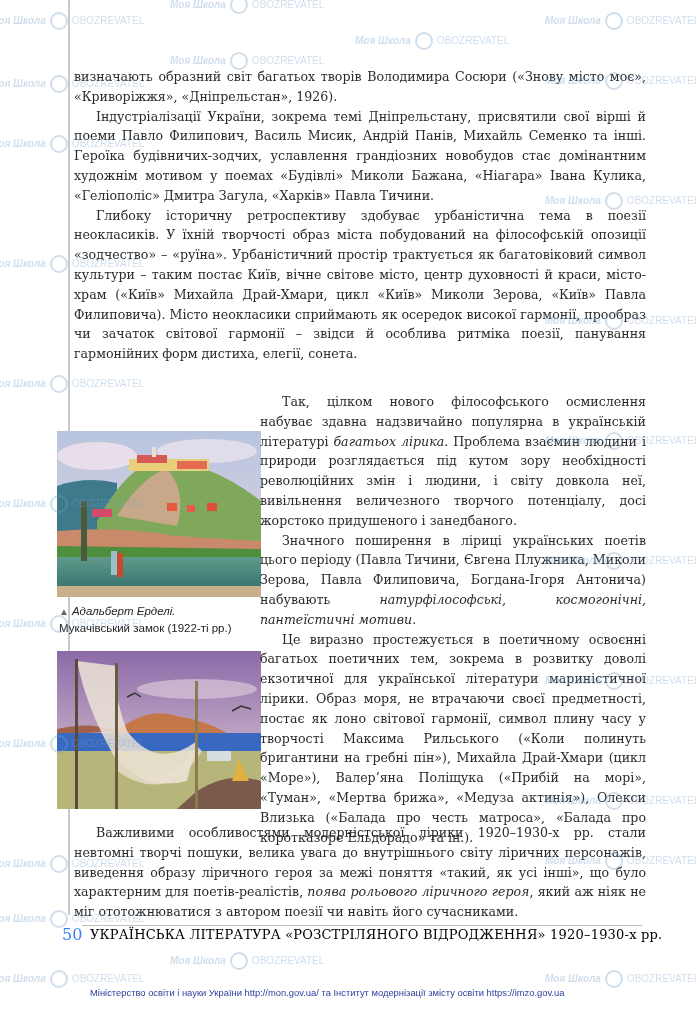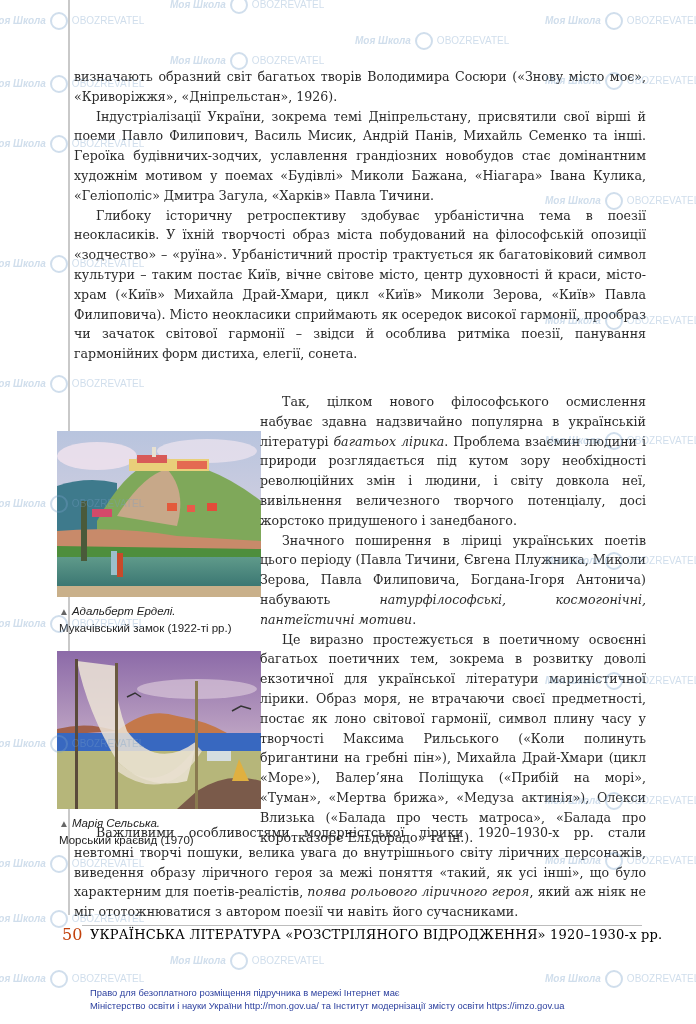--- a/index.html
+++ b/index.html
@@ -44,21 +44,21 @@
   .caption {
     font-family: "Liberation Sans", sans-serif; font-size: 11.5px; line-height: 16px;
     color: #222; margin-top: 6px; padding-left: 2px;
   }
   .caption .tri { color: #666; font-size: 10px; margin-right: 3px; }
   .caption .author { font-style: italic; }
   .footer-rule {
     position: absolute; left: 82px; top: 925px; width: 560px; height: 1px; background: #bdbdbd;
   }
   .page-num {
-    position: absolute; left: 62px; top: 925px; font-size: 16px; color: #c2410c;
+    position: absolute; left: 62px; top: 925px; font-size: 16px; color: #3b82f6;
   }
   .running-head {
     position: absolute; left: 90px; top: 927px; font-size: 13px; color: #000000;
     letter-spacing: 0.2px;
   }
   .license {
     position: absolute; left: 90px; top: 986px;
     font-family: "Liberation Sans", sans-serif; font-size: 9.4px; line-height: 13px; color: #2b3f9e;
   }
 </style>
@@ -136,42 +136,37 @@
       <path d="M175 130 L182 108 L192 130Z" fill="#e0b040"></path>
       <path d="M20 10 Q30 60 60 110 Q90 140 130 130 L140 90 Q100 120 70 80 Q55 40 60 15Z" fill="#ece4d6" opacity="0.85"></path>
       <path d="M60 110 Q100 150 140 95 L145 100 Q110 155 60 120Z" fill="#e8e0d0" opacity="0.8"></path>
       <rect x="18" y="8" width="3" height="150" fill="#5a4a3a"></rect>
       <rect x="58" y="12" width="3" height="146" fill="#6a5a40"></rect>
       <rect x="138" y="30" width="3" height="128" fill="#8a7a50"></rect>
       <path d="M70 46 L78 42 L84 46" stroke="#333" fill="none" stroke-width="1.5"></path>
       <path d="M175 60 L184 55 L194 58" stroke="#333" fill="none" stroke-width="1.5"></path>
     </svg>
   </div>
-  <div class="caption">
-    <span class="tri">▲</span><span class="author">Марія Сельська.</span><br>
-    <span>Морський краєвид (1970)</span>
-  </div>
 </div>
 
 <div class="col-text" style="top:392px;">
   <p><span>Так, цілком нового філософського осмислення набуває здавна надзвичайно популярна в українській літературі </span><em>багатьох лірика</em><span>. Проблема взаємин людини і природи розглядається під кутом зору необхідності революційних змін і людини, і світу довкола неї, вивільнення величезного творчого потенціалу, досі жорстоко придушеного і занедбаного.</span></p>
   <p><span>Значного поширення в ліриці українських поетів цього періоду (Павла Тичини, Євгена Плужника, Миколи Зерова, Павла Филиповича, Богдана-Ігоря Антонича) набувають </span><em>натурфілософські, космогонічні, пантеїстичні мотиви</em><span>.</span></p>
   <p>Це виразно простежується в поетичному освоєнні багатьох поетичних тем, зокрема в розвитку доволі екзотичної для української літератури мариністичної лірики. Образ моря, не втрачаючи своєї предметності, постає як лоно світової гармонії, символ плину часу у творчості Максима Рильського («Коли полинуть бригантини на гребні пін»), Михайла Драй-Хмари (цикл «Море»), Валер’яна Поліщука («Прибій на морі», «Туман», «Мертва брижа», «Медуза актинія»), Олекси Влизька («Балада про честь матроса», «Балада про коротказоре Ельдорадо» та ін.).</p>
 </div>
 
 <div class="body-text" style="top:823px;">
   <p><span>Важливими особливостями модерністської лірики 1920–1930-х рр. стали невтомні творчі пошуки, велика увага до внутрішнього світу ліричних персонажів, виведення образу ліричного героя за межі поняття «такий, як усі інші», що було характерним для поетів-реалістів, </span><em>поява рольового ліричного героя</em><span>, який аж ніяк не міг ототожнюватися з автором поезії чи навіть його сучасниками.</span></p>
 </div>
 
 <div class="footer-rule"></div>
 <div class="page-num">50</div>
 <div class="running-head">УКРАЇНСЬКА ЛІТЕРАТУРА «РОЗСТРІЛЯНОГО ВІДРОДЖЕННЯ» 1920–1930-х рр.</div>
 
 <div class="license">
-  <div>Право для безоплатного розміщення підручника в мережі Інтернет має</div>
   <div>Міністерство освіти і науки України http://mon.gov.ua/ та Інститут модернізації змісту освіти https://imzo.gov.ua</div>
 </div>
 
 <div class="wm" style="left:-10px;top:12px;"><i>Моя Школа</i><span class="circ"></span><span>OBOZREVATEL</span></div>
 <div class="wm" style="left:170px;top:-4px;"><i>Моя Школа</i><span class="circ"></span><span>OBOZREVATEL</span></div>
 <div class="wm" style="left:545px;top:12px;"><i>Моя Школа</i><span class="circ"></span><span>OBOZREVATEL</span></div>
 <div class="wm" style="left:170px;top:52px;"><i>Моя Школа</i><span class="circ"></span><span>OBOZREVATEL</span></div>
 <div class="wm" style="left:355px;top:32px;"><i>Моя Школа</i><span class="circ"></span><span>OBOZREVATEL</span></div>
 <div class="wm" style="left:-10px;top:75px;"><i>Моя Школа</i><span class="circ"></span><span>OBOZREVATEL</span></div>
 <div class="wm" style="left:545px;top:72px;"><i>Моя Школа</i><span class="circ"></span><span>OBOZREVATEL</span></div>

